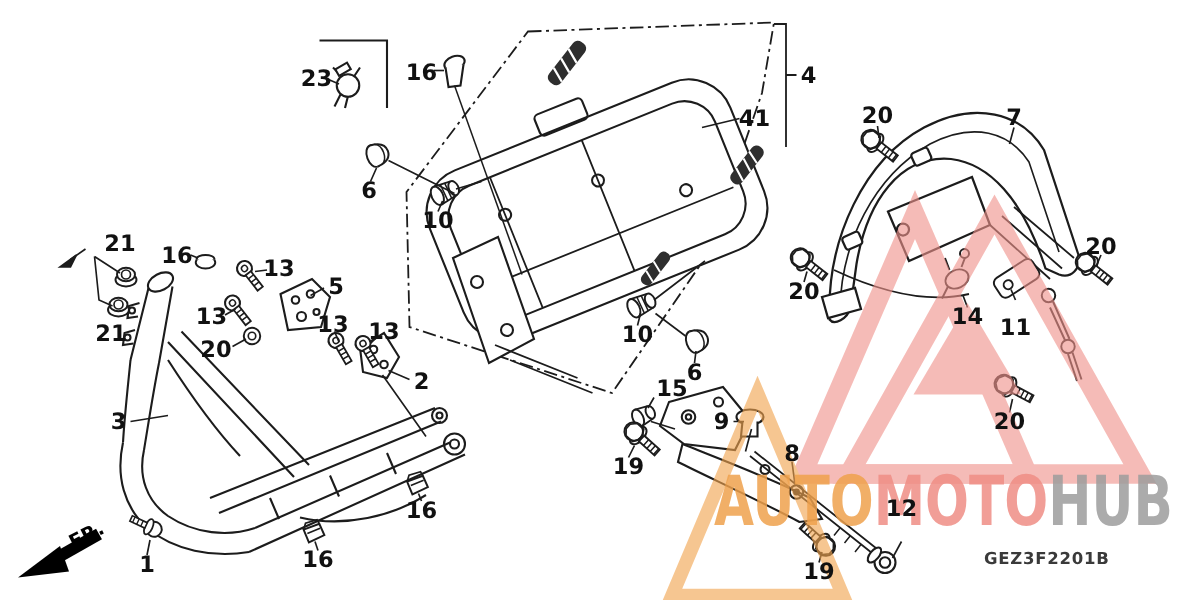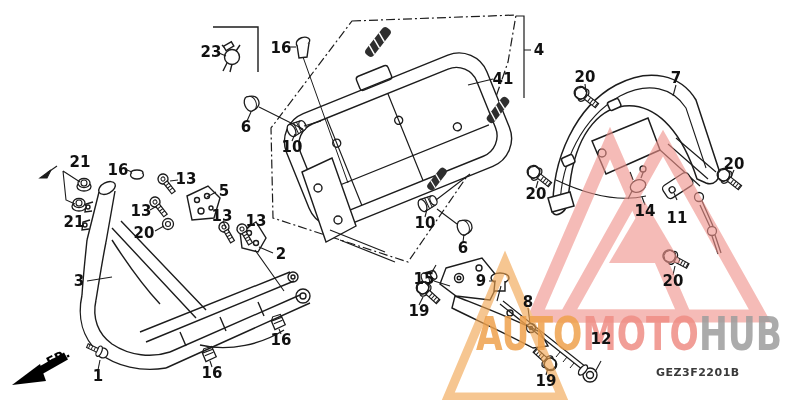--- a/index.html
+++ b/index.html
@@ -304,21 +304,21 @@
       <span class="callout" style="left: 224px; top: 191px;">5</span>
       <span class="callout" style="left: 144px; top: 233px;">20</span>
       <span class="callout" style="left: 222px; top: 216px;">13</span>
       <span class="callout" style="left: 256px; top: 221px;">13</span>
       <span class="callout" style="left: 281px; top: 254px;">2</span>
       <span class="callout" style="left: 79px; top: 281px;">3</span>
       <span class="callout" style="left: 246px; top: 127px;">6</span>
       <span class="callout" style="left: 292px; top: 147px;">10</span>
       <span class="callout" style="left: 425px; top: 223px;">10</span>
       <span class="callout" style="left: 463px; top: 248px;">6</span>
-      <span class="callout" style="left: 424px; top: 259px; margin-top: 20px;">15</span>
+      <span class="callout" style="left: 448px; top: 259px;">15</span>
       <span class="callout" style="left: 481px; top: 281px;">9</span>
       <span class="callout" style="left: 528px; top: 302px;">8</span>
       <span class="callout" style="left: 419px; top: 311px;">19</span>
       <span class="callout" style="left: 546px; top: 381px;">19</span>
       <span class="callout" style="left: 601px; top: 339px;">12</span>
       <span class="callout" style="left: 536px; top: 194px;">20</span>
       <span class="callout" style="left: 645px; top: 211px;">14</span>
       <span class="callout" style="left: 677px; top: 218px;">11</span>
       <span class="callout" style="left: 734px; top: 164px;">20</span>
       <span class="callout" style="left: 673px; top: 281px;">20</span>

